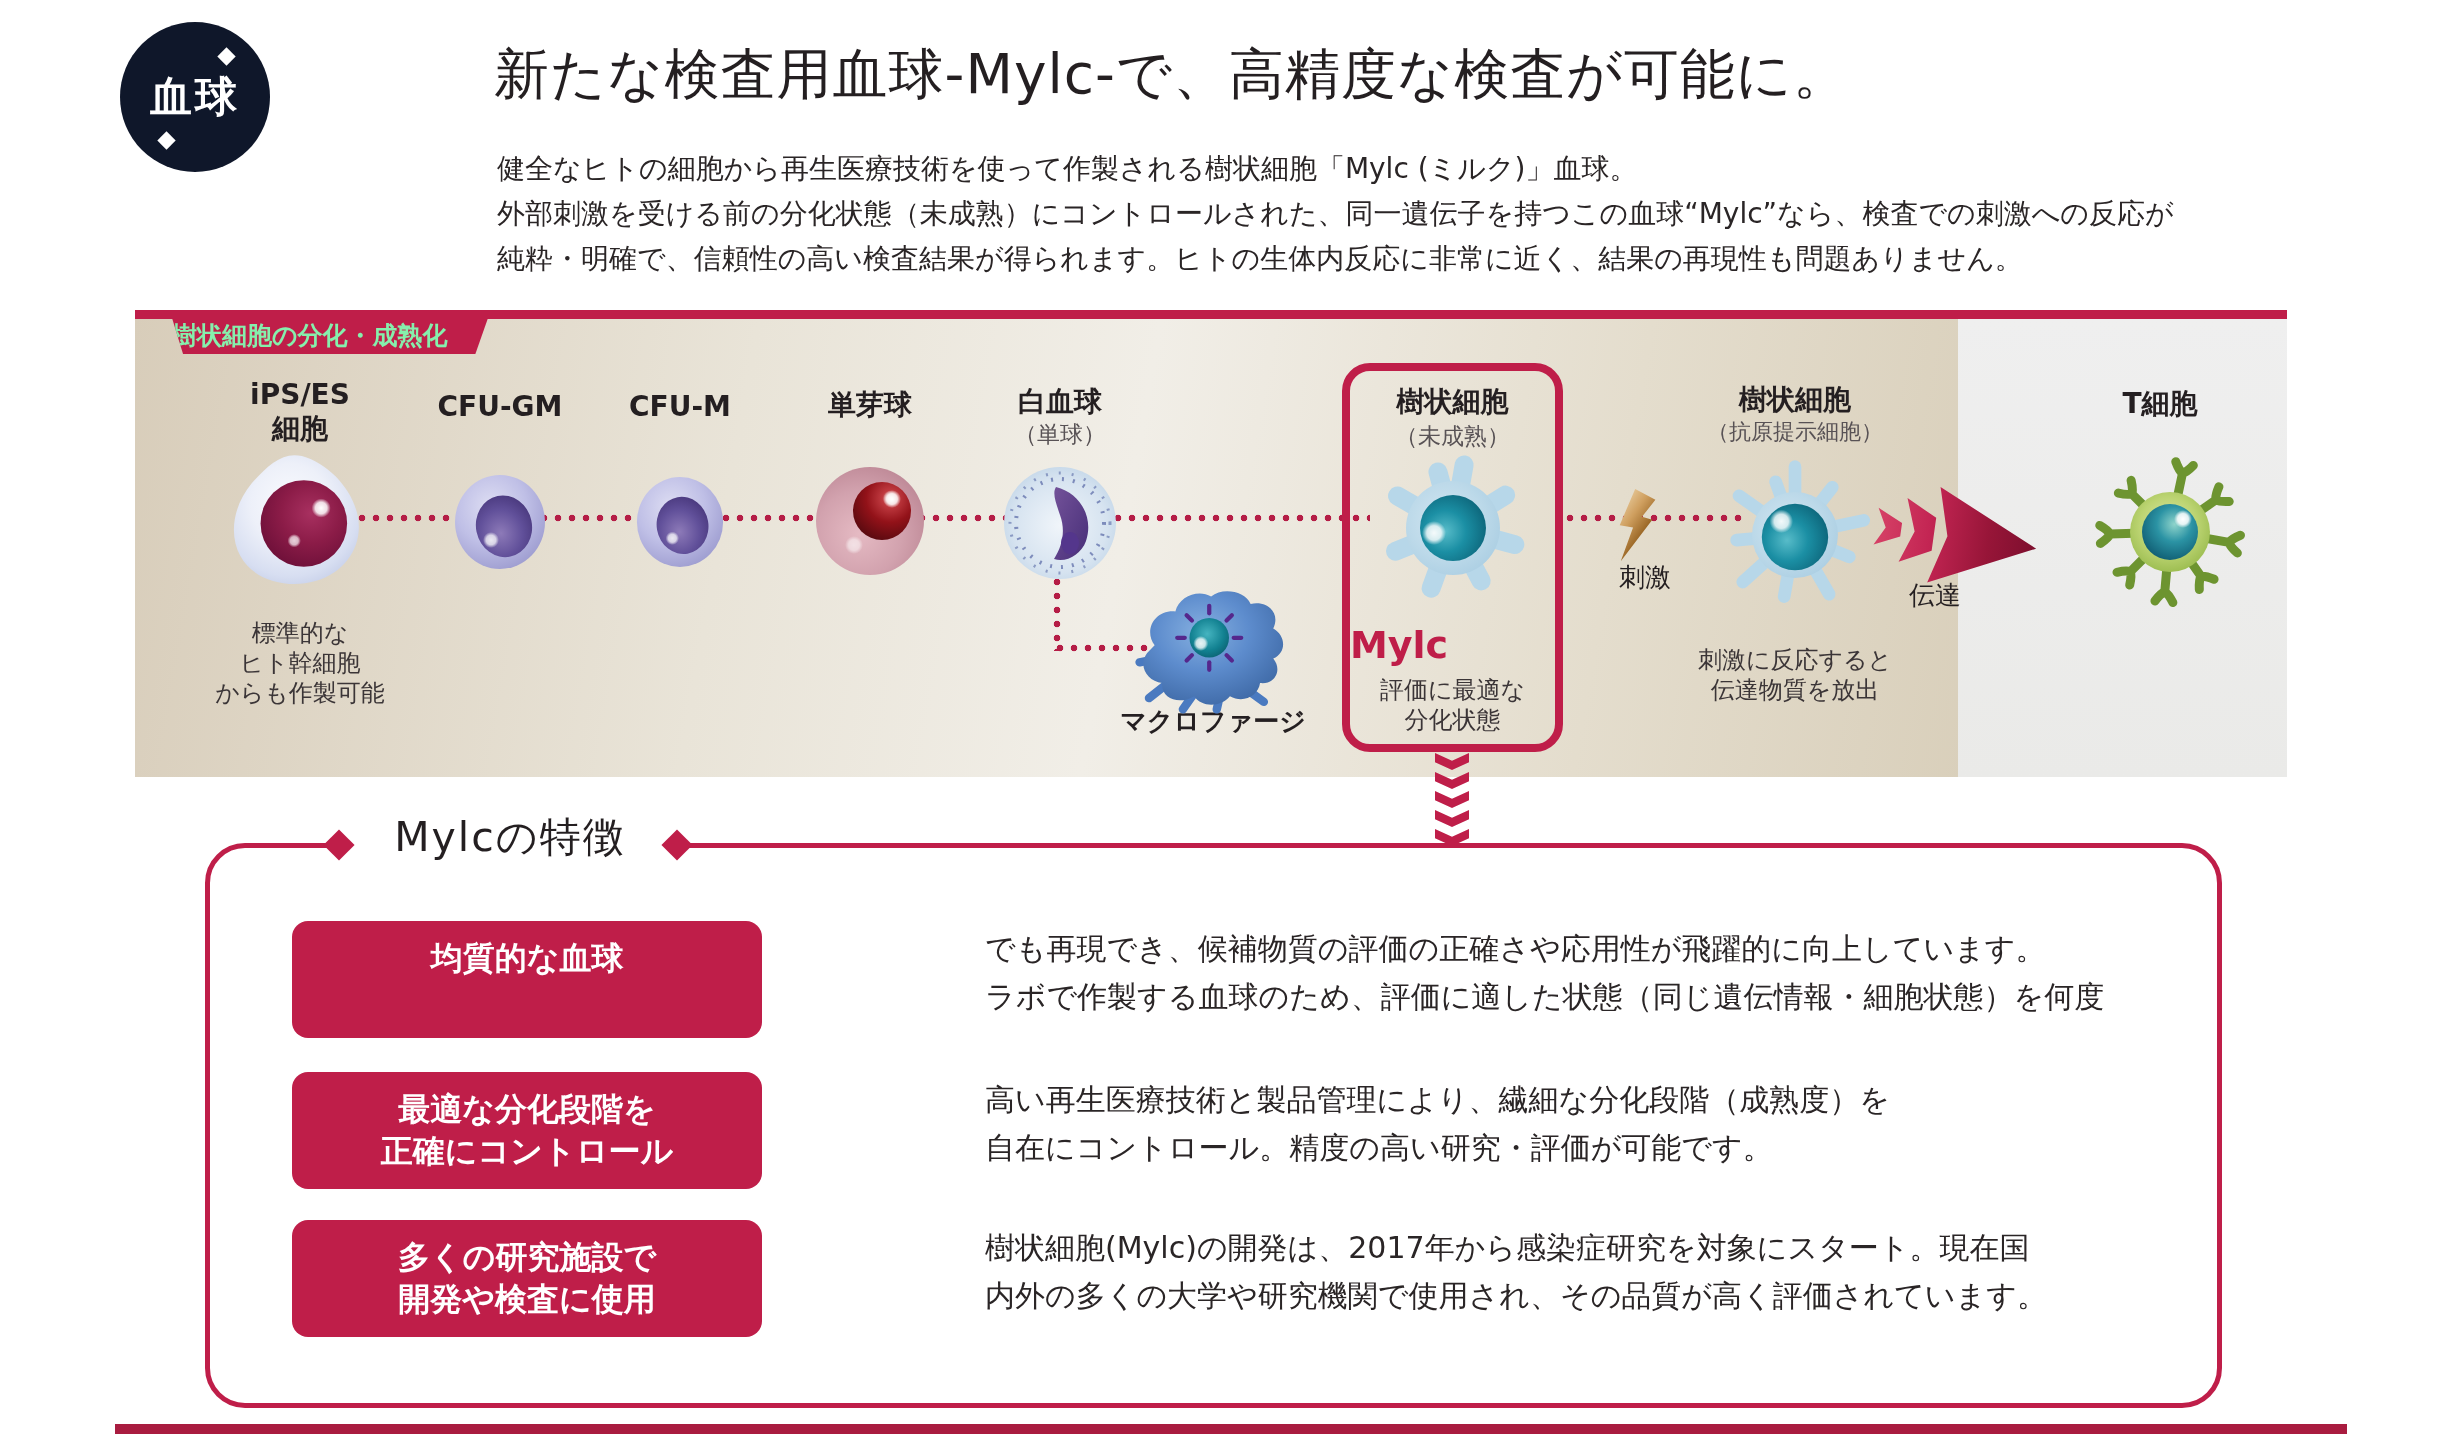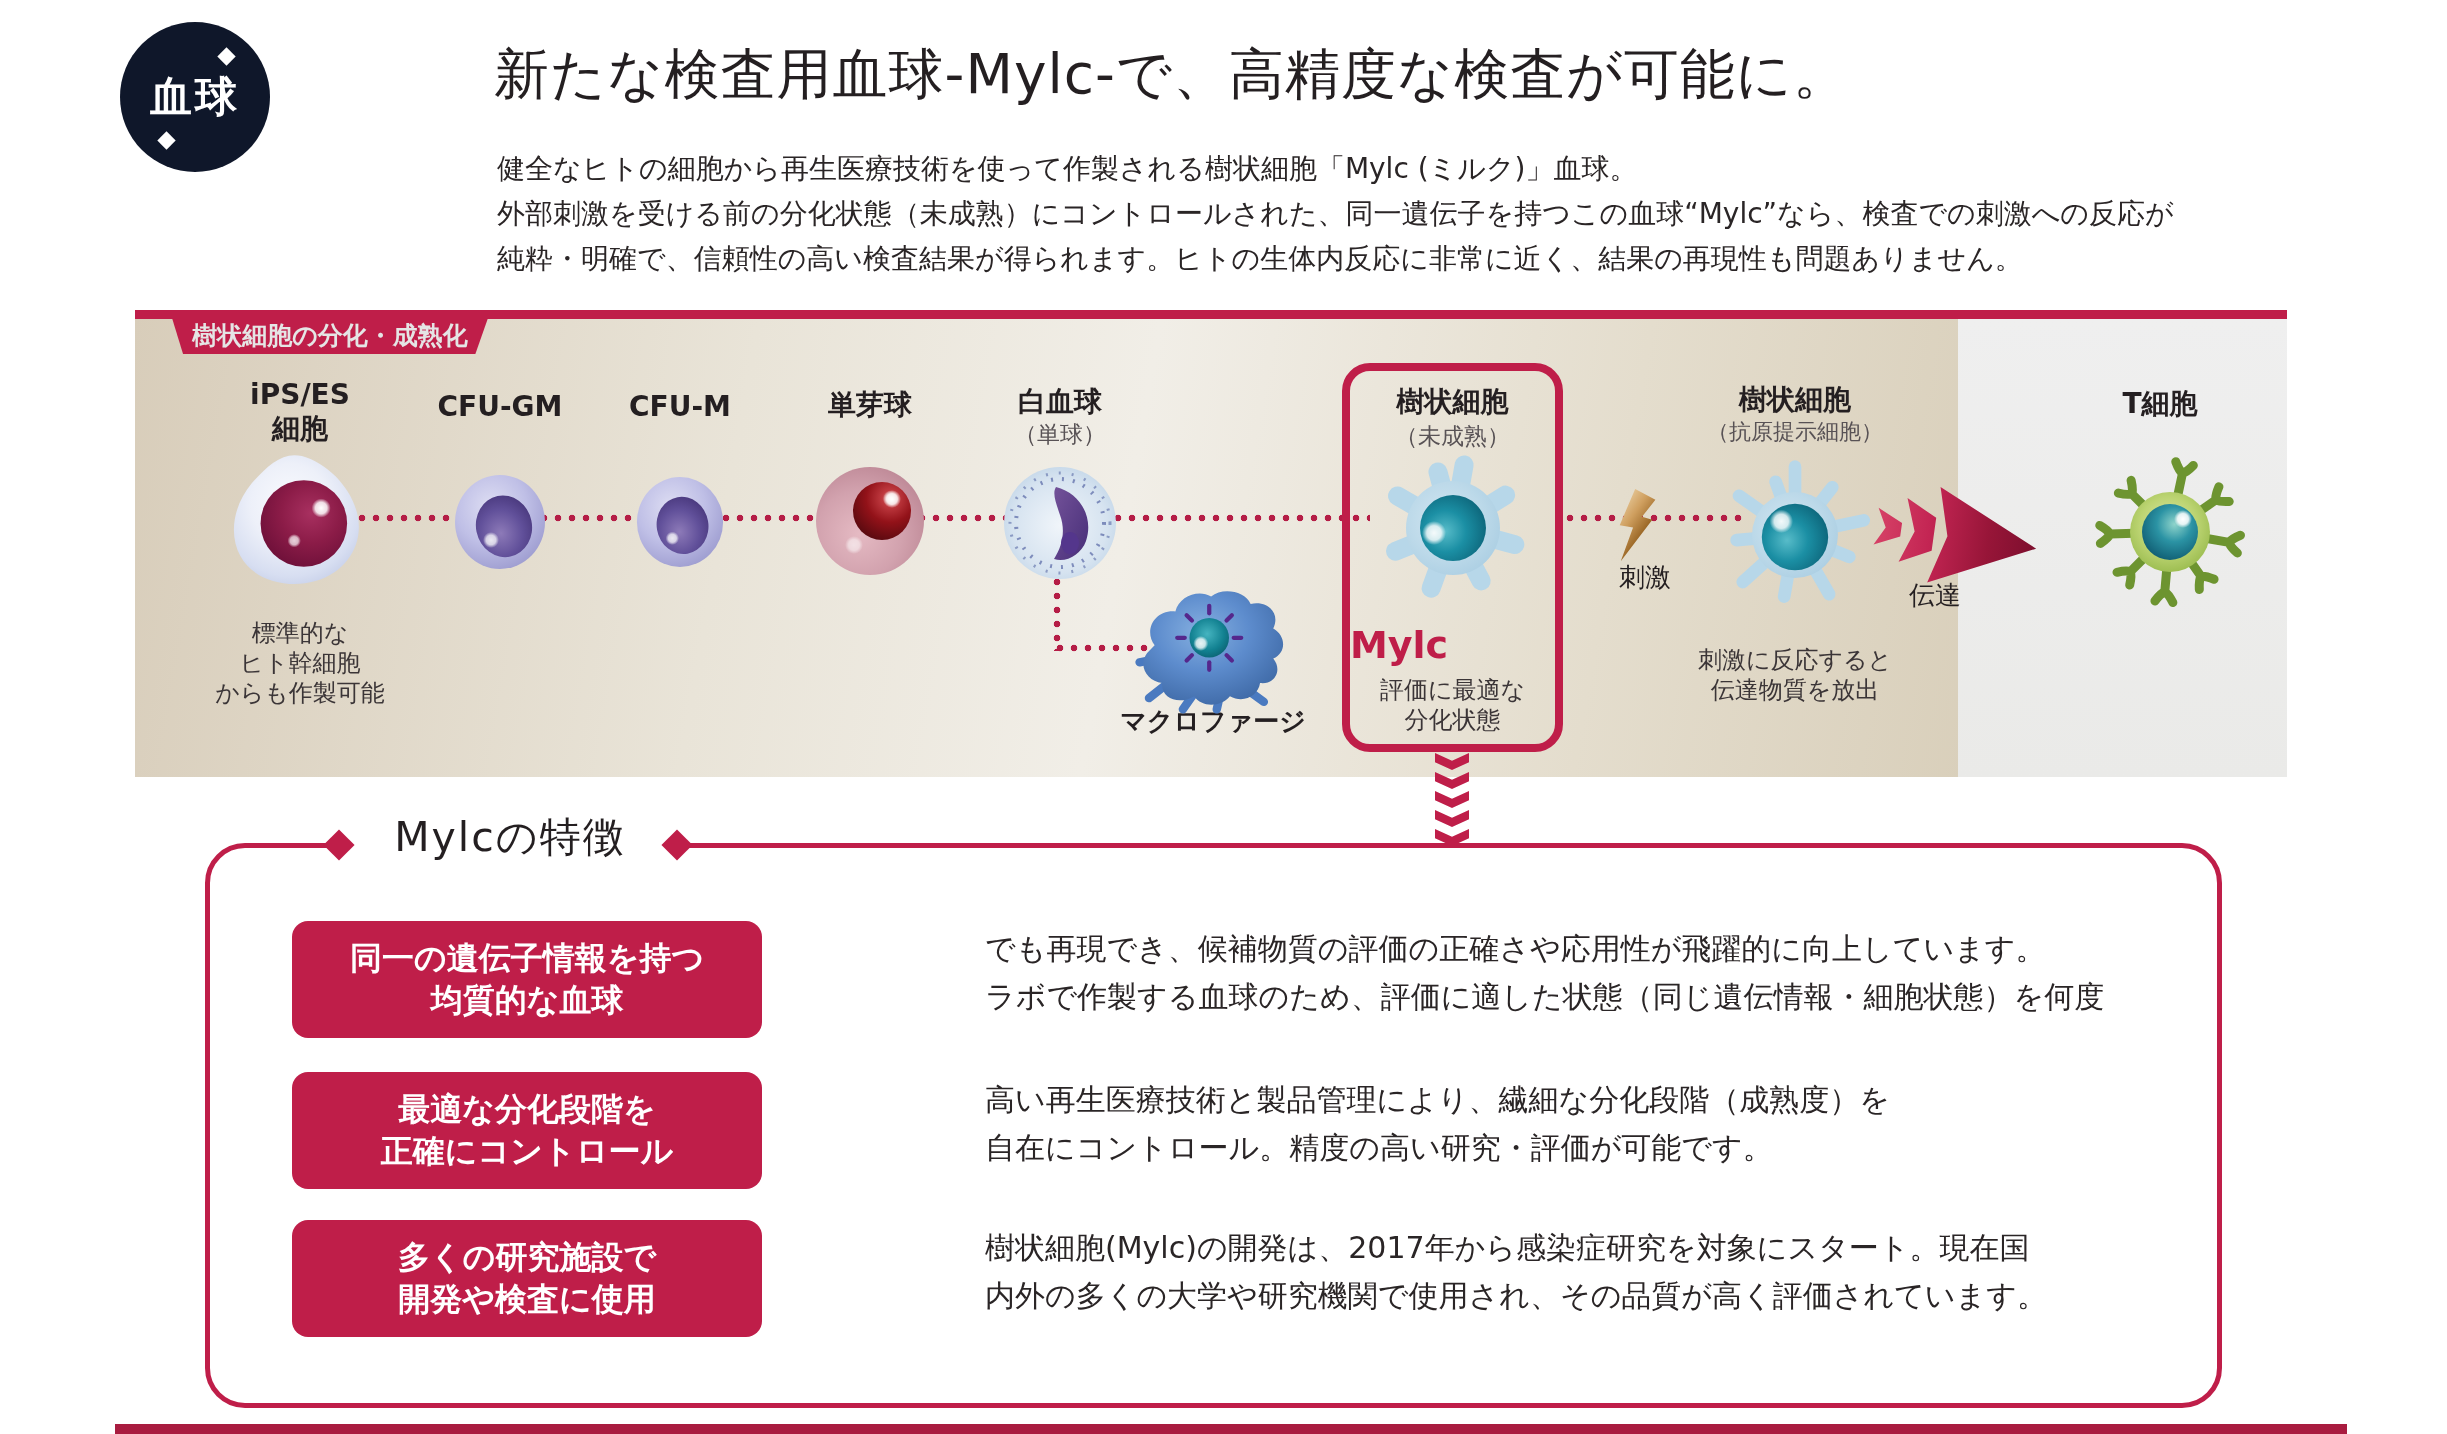--- a/index.html
+++ b/index.html
@@ -17,21 +17,21 @@
   .intro{left:497px;top:146px;font-size:28px;line-height:45px;color:#2a2526;white-space:nowrap;}
 
   
   .panel{left:135px;top:310px;width:2152px;height:467px;
          background:linear-gradient(100deg,#d8cdba 0%,#e9e4d8 28%,#f1eee7 46%,#e4ddcd 68%,#d0c4ac 100%);}
   .panel-strip{left:0;top:0;width:2152px;height:9px;background:#bf1e49;}
   .panel-gray{left:1823px;top:9px;width:329px;height:458px;
               background:linear-gradient(180deg,#efefef 0%,#eaeae8 100%);}
   .banner{left:37px;top:8px;width:316px;height:36px;background:#bf1e49;
           clip-path:polygon(0 0,100% 0,96% 100%,3.5% 100%);}
-  .banner-label{width:100%;text-align:center;line-height:36px;color:#e5e5e5;font-size:25px;font-weight:bold;}
+  .banner-label{width:100%;text-align:left;line-height:36px;color:#86efac;font-size:25px;font-weight:bold;}
 
   .stage-label{font-size:28px;font-weight:bold;line-height:34px;color:#241f21;}
   .stage-sub{font-size:23px;font-weight:normal;color:#585255;line-height:30px;}
   .stage-cap{font-size:24px;line-height:30px;color:#3b3537;}
 
   .dots-h{height:8px;background-image:radial-gradient(circle,#b51d46 3px,rgba(0,0,0,0) 3.6px);
           background-size:14px 8px;background-repeat:repeat-x;background-position:left center;}
   .dots-v{width:8px;background-image:radial-gradient(circle,#b51d46 3px,rgba(0,0,0,0) 3.6px);
           background-size:8px 14px;background-repeat:repeat-y;background-position:center top;}
   .z1{z-index:1}.z2{z-index:2}.z3{z-index:3}
@@ -410,21 +410,20 @@
   </svg>
 
   <div class="abs outer-box"></div>
   <div class="abs title-mask"></div>
   <div class="abs fdiam" style="left:328px;top:834px"></div>
   <div class="abs fdiam" style="left:666px;top:834px"></div>
   <div class="abs features-title">Mylcの特徴</div>
 
   <div class="abs fbox" style="top:921px">
     <div class="fbox-text">
-      <div>同一の遺伝子情報を持つ</div>
       <div>均質的な血球</div>
     </div>
   </div>
   <div class="abs fdesc" style="top:925px">
     <div>でも再現でき、候補物質の評価の正確さや応用性が飛躍的に向上しています。</div>
     <div>ラボで作製する血球のため、評価に適した状態（同じ遺伝情報・細胞状態）を何度</div>
   </div>
 
   <div class="abs fbox" style="top:1072px">
     <div class="fbox-text">

